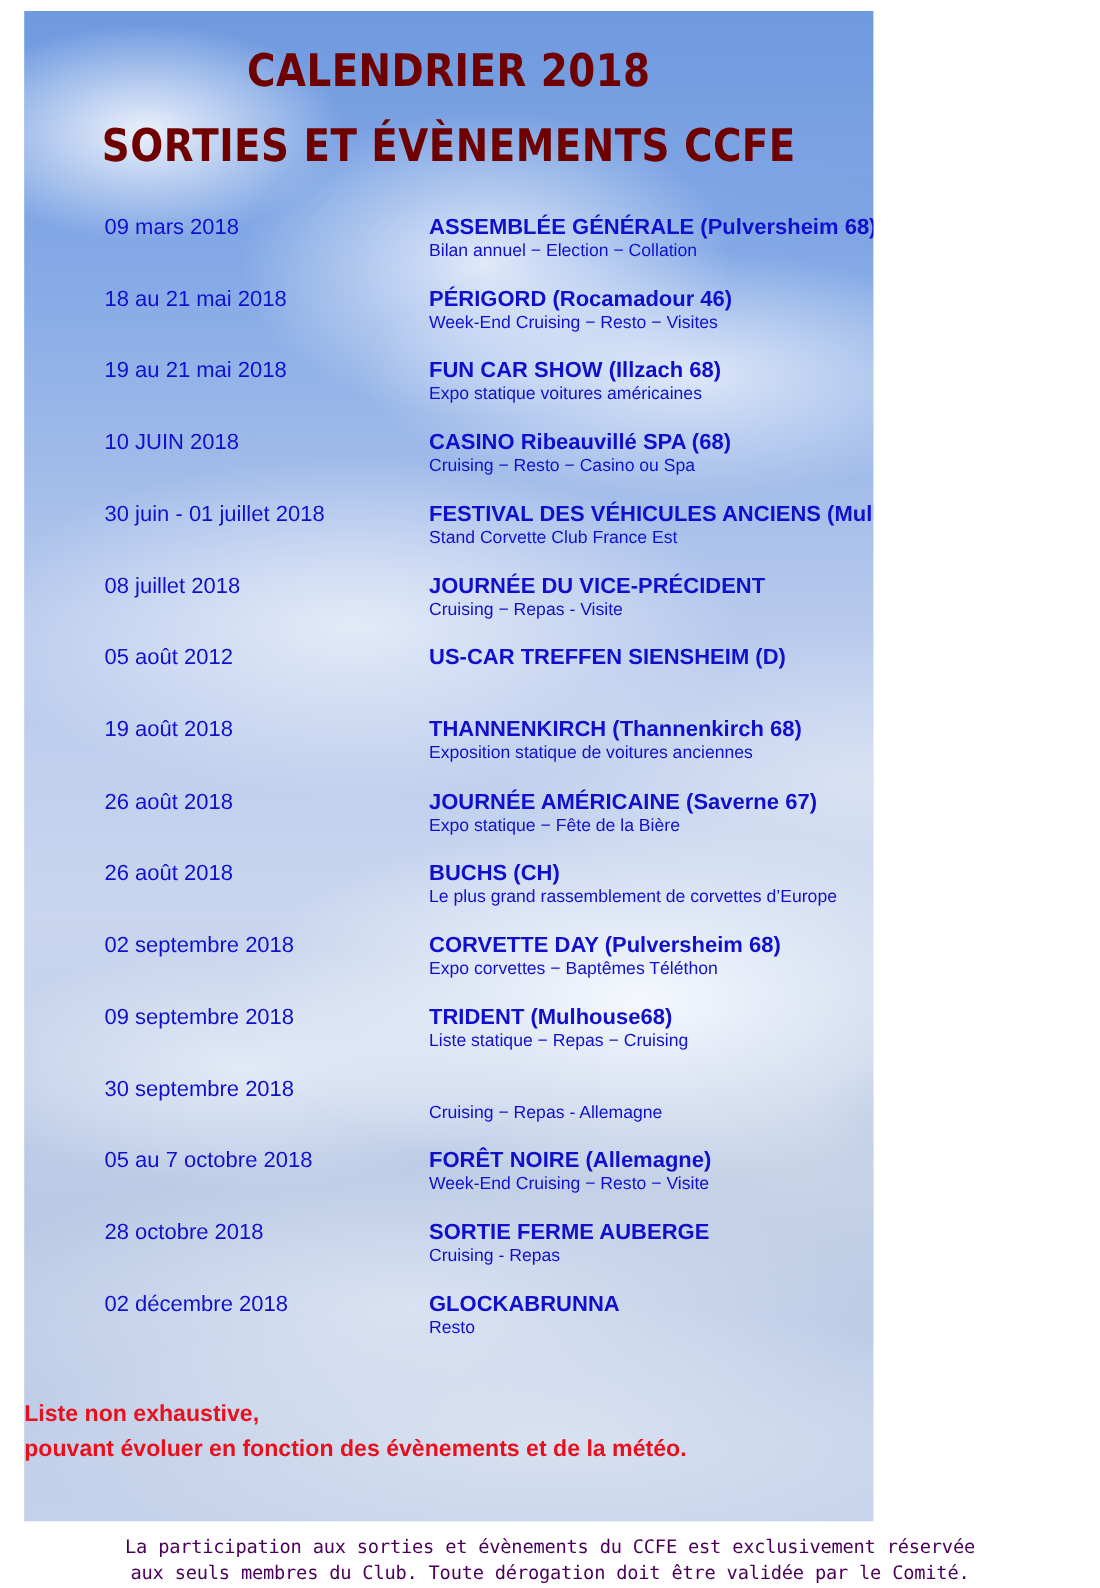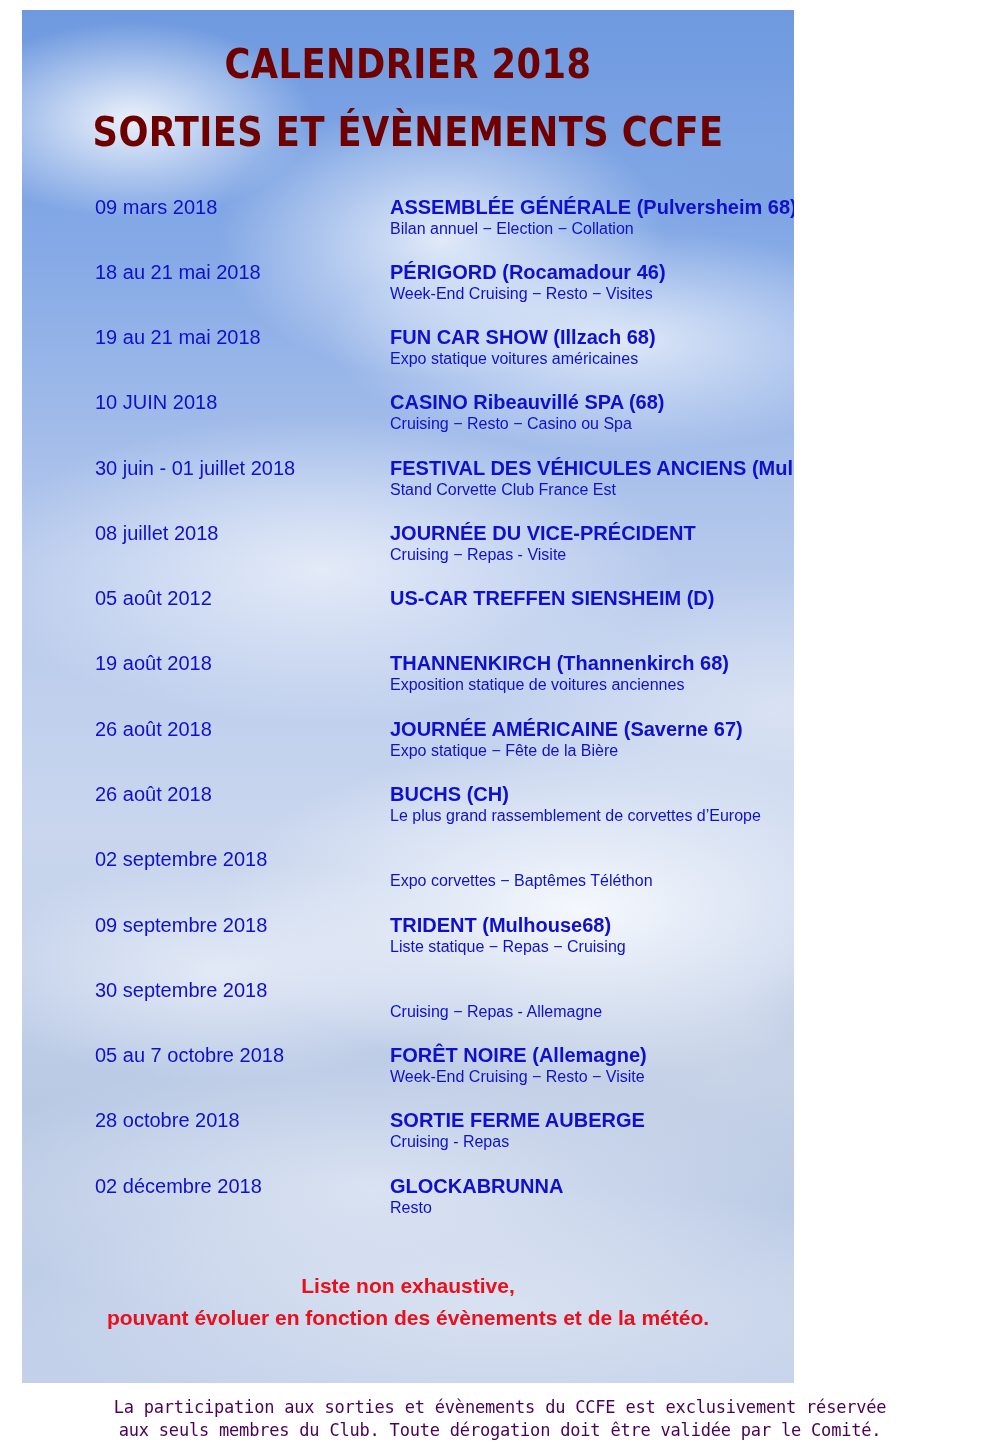--- a/index.html
+++ b/index.html
@@ -98,21 +98,20 @@
       font-size: 16px;
       color: #1010cc;
       white-space: nowrap;
       line-height: 22px;
     }
 
     .notice {
       position: absolute;
       left: 0;
       width: 100%;
-      text-align: center;
       font-family: "Liberation Sans", sans-serif;
       font-weight: bold;
       font-size: 21px;
       color: #e8101c;
       z-index: 2;
       line-height: 32px;
       top: 1260px;
     }
 
     .footer {
@@ -181,20 +180,21 @@
       <div class="event-title">JOURNÉE AMÉRICAINE (Saverne 67)</div>
       <div class="event-desc">Expo statique − Fête de la Bière</div>
     </div>
     <div class="event-row" style="top:587px">
       <div class="event-date">26 août 2018</div>
       <div class="event-title">BUCHS (CH)</div>
       <div class="event-desc">Le plus grand rassemblement de corvettes d’Europe</div>
     </div>
     <div class="event-row" style="top:652px">
       <div class="event-date">02 septembre 2018</div>
+      <div class="event-title">CORVETTE DAY (Pulversheim 68)</div>
       <div class="event-desc">Expo corvettes − Baptêmes Téléthon</div>
     </div>
     <div class="event-row" style="top:718px">
       <div class="event-date">09 septembre 2018</div>
       <div class="event-title">TRIDENT (Mulhouse68)</div>
       <div class="event-desc">Liste statique − Repas − Cruising</div>
     </div>
     <div class="event-row" style="top:783px">
       <div class="event-date">30 septembre 2018</div>
       <div class="event-desc">Cruising − Repas  - Allemagne</div>

